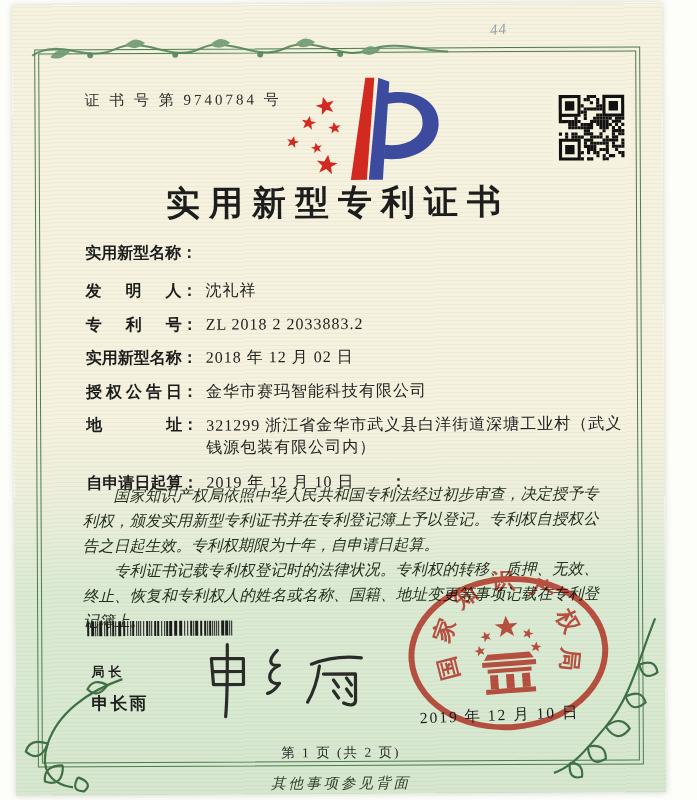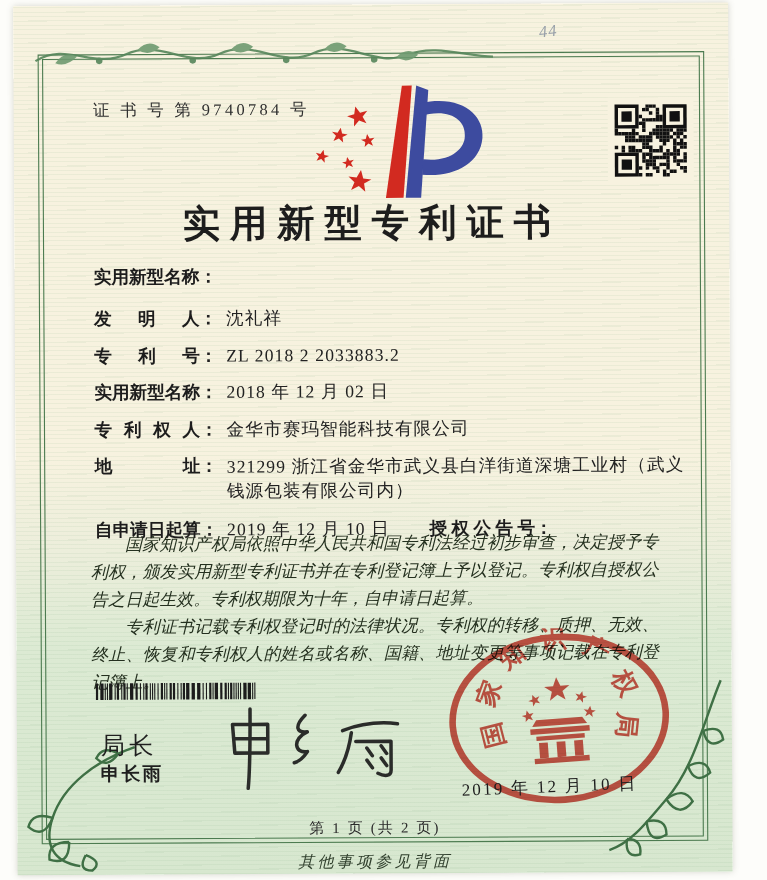--- a/index.html
+++ b/index.html
@@ -34,21 +34,21 @@
   .flabel{display:inline-block;width:96px;text-align:justify;text-align-last:justify;font-weight:600;color:#1c1c1c;flex:none;}
   .fcolon{font-weight:600;flex:none;margin-right:8px;}
   .fvalue{letter-spacing:1px;}
   .fvalue.wrap{display:inline-block;max-width:420px;line-height:22px;}
   .pair2{margin-left:36px;display:flex;}
   .paragraphs{left:68px;top:478px;width:516px;font-size:15.5px;line-height:25px;color:#24301f;
     font-style:italic;text-align:justify;}
   .paragraphs p{margin:0;text-indent:2em;}
   .barcode{left:72px;top:616px;width:182px;height:15px;display:flex;align-items:stretch;}
   .barcode i{display:block;background:#1c1c1c;margin-right:1px;}
-  .issuer-role{left:76px;top:658px;font-size:22px;font-weight:400;color:#1f1f1f;letter-spacing:4px;}
+  .issuer-role{left:76px;top:658px;font-size:13px;font-weight:700;color:#1f1f1f;letter-spacing:4px;}
   .issuer-name{left:76px;top:687px;font-size:17px;font-weight:600;color:#1f1f1f;letter-spacing:2px;}
   .signature-svg{left:178px;top:626px;}
   .seal-svg{left:388px;top:568px;mix-blend-mode:multiply;}
   .seal-date{left:404px;top:702px;font-size:15.5px;color:#1e1e1e;letter-spacing:2px;transform:rotate(-2deg);}
   .page-info{left:0;right:0;top:740px;text-align:center;font-size:13.5px;color:#2a2a2a;letter-spacing:2px;}
   .back-note{left:0;right:0;top:770px;text-align:center;font-size:14.5px;color:#31402e;font-style:italic;letter-spacing:3px;}
   .qr{left:540px;top:86px;width:78px;height:78px;background:#f7f2df;}
   .logo-svg{left:256px;top:64px;}
   .orn{pointer-events:none;}
 </style>
@@ -305,35 +305,34 @@
         <span class="flabel">专利号</span>
           <span class="fcolon">：</span>
         <span class="fvalue">ZL 2018 2 2033883.2</span>
       </div>
       <div class="frow">
         <span class="flabel">实用新型名称</span>
           <span class="fcolon">：</span>
         <span class="fvalue">2018 年 12 月 02 日</span>
       </div>
       <div class="frow">
-        <span class="flabel">专利权人</span>
+        <span class="flabel">授权公告日</span>
           <span class="fcolon">：</span>
         <span class="fvalue">金华市赛玛智能科技有限公司</span>
       </div>
       <div class="frow">
         <span class="flabel">地址</span>
           <span class="fcolon">：</span>
         <span class="fvalue wrap">321299 浙江省金华市武义县白洋街道深塘工业村（武义钱源包装有限公司内）</span>
       </div>
       <div class="frow gap2">
         <span class="flabel">自申请日起算</span>
           <span class="fcolon">：</span>
         <span class="fvalue">2019 年 12 月 10 日</span>
         <span class="pair2">
-          <span class="flabel">授权公告号</span>
             <span class="fcolon">：</span>
         </span>
       </div>
     </div>
 
     <div class="abs paragraphs">
       <p>国家知识产权局依照中华人民共和国专利法经过初步审查，决定授予专利权，颁发实用新型专利证书并在专利登记簿上予以登记。专利权自授权公告之日起生效。专利权期限为十年，自申请日起算。</p>
       <p>专利证书记载专利权登记时的法律状况。专利权的转移、质押、无效、终止、恢复和专利权人的姓名或名称、国籍、地址变更等事项记载在专利登记簿上。</p>
     </div>
 

